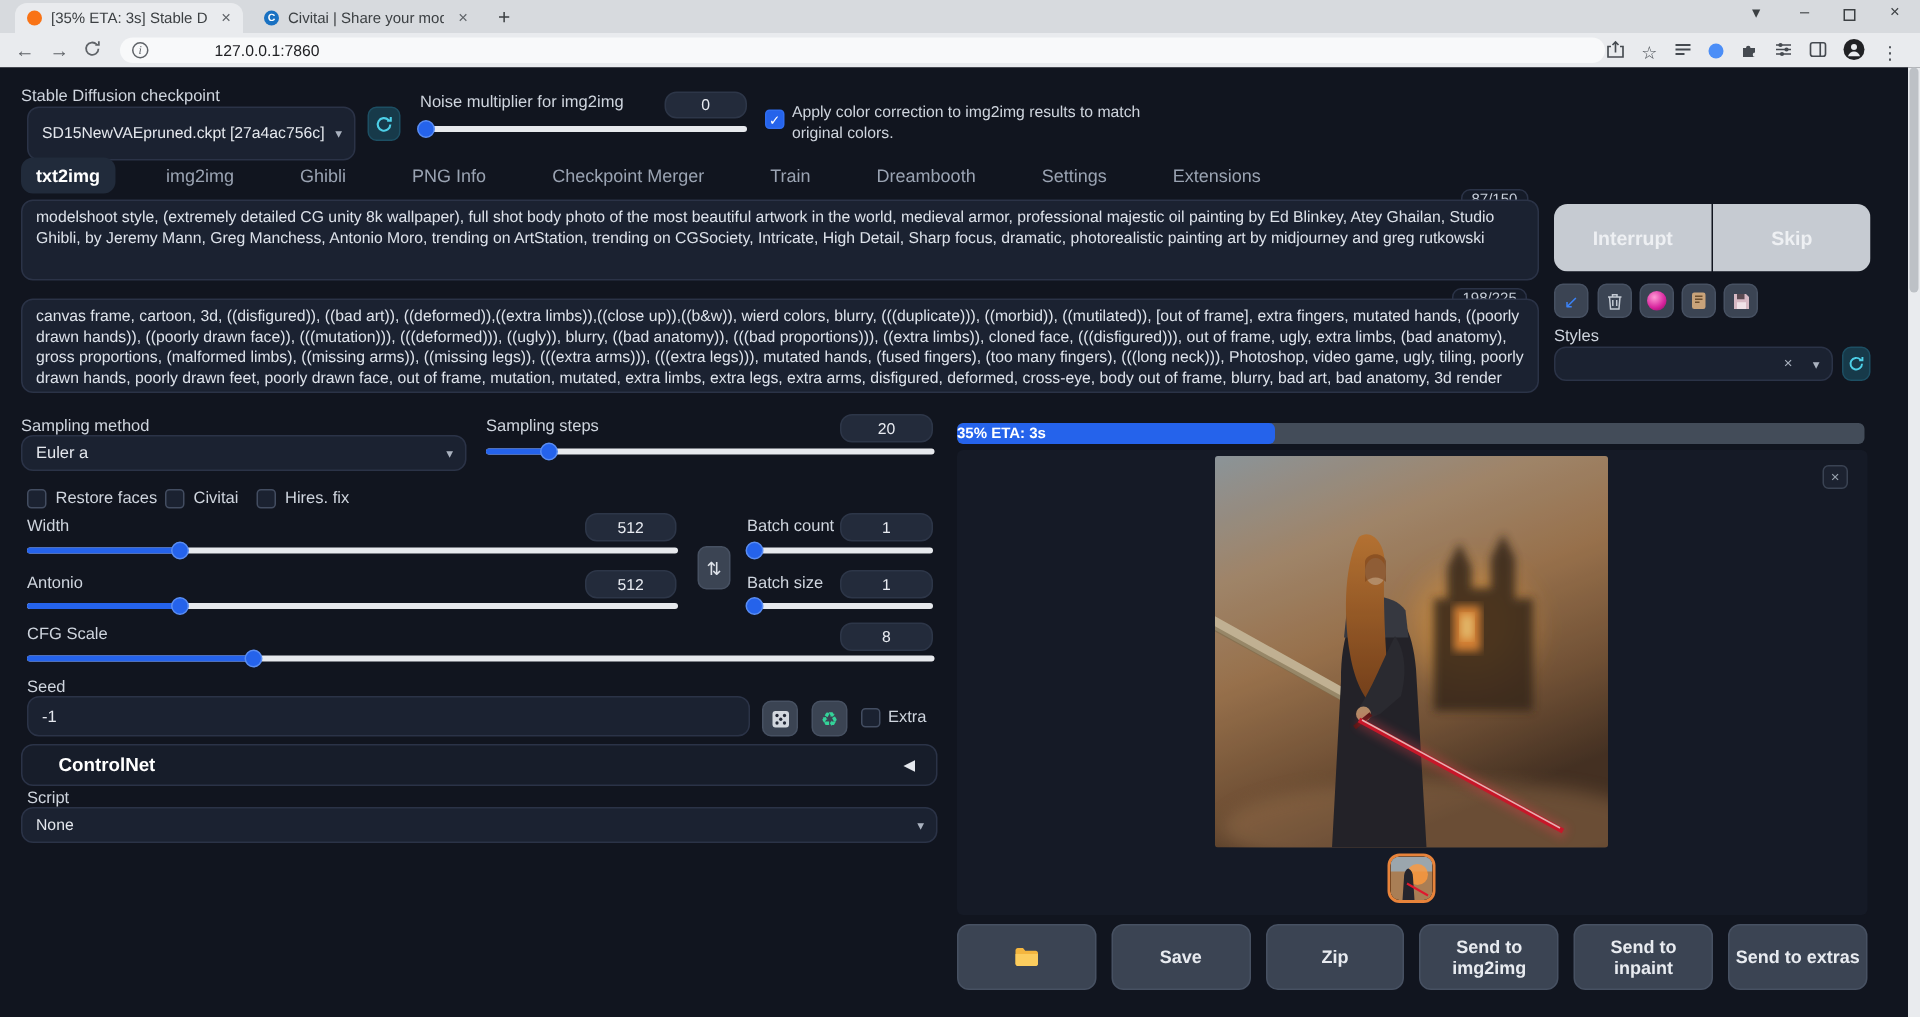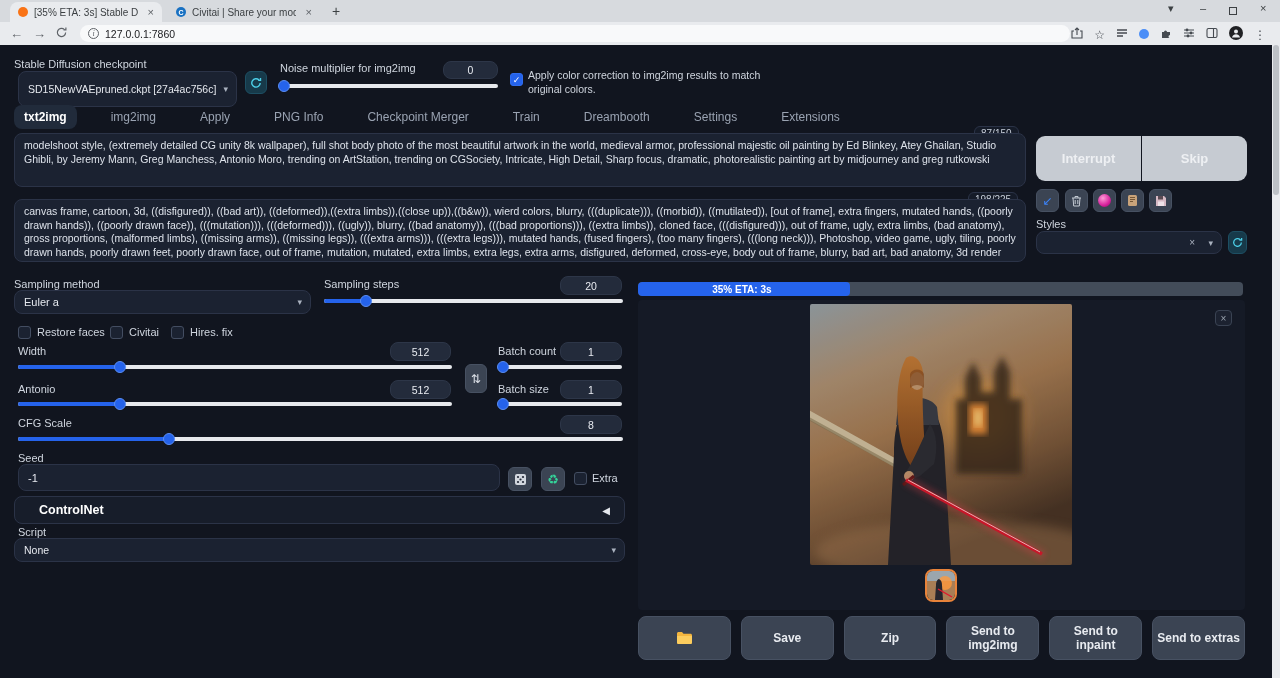--- a/index.html
+++ b/index.html
@@ -13,21 +13,21 @@
   .btab.active { background:#e9ebee; }
   .favicon { width:10px; height:10px; border-radius:50%; flex:0 0 auto; display:flex; align-items:center; justify-content:center; }
   .tabclose { color:#5f6368; font-size:11px; line-height:1; margin-left:4px; }
   .btab-title { white-space:nowrap; overflow:hidden; max-width:104px; }
   #newtab { position:absolute; left:332px; top:3px; color:#3c4043; font-size:14px; }
   .winctl { position:absolute; top:2px; color:#3c4043; font-size:11px; }
   #toolbar { position:absolute; left:0; top:22px; width:1280px; height:23px; background:#e9ebee; display:flex; align-items:center; }
   .navglyph { color:#5f6368; font-size:13px; margin-left:10px; }
   #omnibox { position:absolute; left:80px; top:3px; width:990px; height:17px; background:#f8f9fa; border-radius:9px; display:flex; align-items:center; gap:6px; padding:0 8px; }
   #omni-info { width:11px; height:11px; border:1px solid #5f6368; border-radius:50%; color:#5f6368; font-size:8px; display:flex; align-items:center; justify-content:center; font-family:"Liberation Serif",serif; font-style:italic; }
-  #omni-url { font-size:10.5px; color:#202124; }
+  #omni-url { font-size:10.5px; color:#202124;margin-left:38px; }
   .tbicon { color:#454a50; font-size:12px; }
   #page-scrollbar { position:absolute; right:0; top:45px; width:8px; height:633px; background:#e9ebee; }
   #page-scroll-thumb { position:absolute; right:1px; top:0px; width:6px; height:150px; background:#bdc1c6; border-radius:3px; }
 
   
   #page { position:absolute; left:0; top:45px; width:1272px; height:633px; background:#11151f; }
   .lbl { position:absolute; color:#cfd5de; font-size:11px; }
   .valbox { position:absolute; background:#232b3b; border:1px solid #2d3648; border-radius:8px; color:#e8ebf1; font-size:10.5px; display:flex; align-items:center; justify-content:center; }
   .dd { position:absolute; background:#1b2231; border:1px solid #2b3347; border-radius:8px; color:#e5e8ee; font-size:11px; display:flex; align-items:center; padding:0 9px; }
   .dd .caret { position:absolute; right:8px; color:#aab2bf; font-size:9px; }
@@ -38,21 +38,21 @@
   .cb.checked { background:#2563eb; border-color:#2f6df0; color:#fff; font-size:9px; text-align:center; line-height:13px; }
   .iconbtn { position:absolute; background:#3b4453; border:1px solid #475162; border-radius:6px; display:flex; align-items:center; justify-content:center; }
   .tealbtn { background:#173a4a; border:1px solid #1d4f63; }
   .prompt-box { position:absolute; background:#1b2231; border:1px solid #2b3347; border-radius:8px; color:#dde2ea; font-size:10.5px; line-height:13.5px; padding:5px 9px; overflow:hidden; }
   .counter { position:absolute; background:#151b28; border:1px solid #2b3347; border-radius:6px; color:#c6cdd8; font-size:10px; padding:0 6px; line-height:14px; }
   .navtab { font-size:12px; color:#9aa3b2; padding:5px 10px; cursor:default; white-space:nowrap; }
   .navtab.active { background:#212b3b; border-radius:8px; color:#fff; font-weight:bold; }
   .genbtn { background:#c6cbd2; color:#eef0f3; font-size:13px; font-weight:bold; display:flex; align-items:center; justify-content:center; }
   .bottombtn { flex:1; background:#3b4453; border:1px solid #475162; border-radius:8px; color:#e8ebf0; font-size:12px; font-weight:bold; display:flex; align-items:center; justify-content:center; text-align:center; line-height:14px; padding:0 4px; }
   #progress-track { position:absolute; left:638px; top:237px; width:605px; height:14px; background:#434c59; border-radius:4px; overflow:hidden; }
-  #progress-fill { position:absolute; left:0; top:0; bottom:0; background:#2563eb; border-radius:4px; display:flex; align-items:center; justify-content:center; padding-right:4px; color:#fff; font-size:10px; font-weight:bold; white-space:nowrap; }
+  #progress-fill { position:absolute; left:0; top:0; bottom:0; background:#2563eb; border-radius:4px; display:flex; align-items:center; justify-content:flex-start; padding-right:4px; color:#fff; font-size:10px; font-weight:bold; white-space:nowrap; }
   #preview-panel { position:absolute; left:638px; top:255px; width:607px; height:310px; background:#151a26; border-radius:4px; }
   #thumb { position:absolute; left:925px; top:524px; width:32px; height:33px; border:2px solid #e8833a; border-radius:8px; overflow:hidden; background:#000; }
   .orb { width:13px; height:13px; border-radius:50%; background:radial-gradient(circle at 38% 32%, #ff9ad5, #d6219c 60%, #7a1257); }
 </style>
 </head>
 <body>
 
 <div id="stage">
 
   <div id="tabstrip">
@@ -138,21 +138,21 @@
       <div class="sfill" style="width:2%;"></div>
         <div class="sthumb" style="left:2%;"></div>
     </div>
 
     <div class="cb checked" style="left:510px; top:28px;">✓</div>
     <div class="lbl" style="left:528px; top:23px; width:268px; font-size:10.5px; line-height:14px;">Apply color correction to img2img results to match original colors.</div>
 
     <div style="position:absolute; left:14px; top:60px; display:flex; gap:24px; align-items:center;">
       <div class="navtab active">txt2img</div>
       <div class="navtab">img2img</div>
-      <div class="navtab">Apply</div>
+      <div class="navtab">Ghibli</div>
       <div class="navtab">PNG Info</div>
       <div class="navtab">Checkpoint Merger</div>
       <div class="navtab">Train</div>
       <div class="navtab">Dreambooth</div>
       <div class="navtab">Settings</div>
       <div class="navtab">Extensions</div>
     </div>
 
     <div class="counter" style="left:974px; top:81px;">87/150</div>
     <div class="prompt-box" style="left:14px; top:88px; width:1012px; height:54px;">modelshoot style, (extremely detailed CG unity 8k wallpaper), full shot body photo of the most beautiful artwork in the world, medieval armor, professional majestic oil painting by Ed Blinkey, Atey Ghailan, Studio Ghibli, by Jeremy Mann, Greg Manchess, Antonio Moro, trending on ArtStation, trending on CGSociety, Intricate, High Detail, Sharp focus, dramatic, photorealistic painting art by midjourney and greg rutkowski</div>

